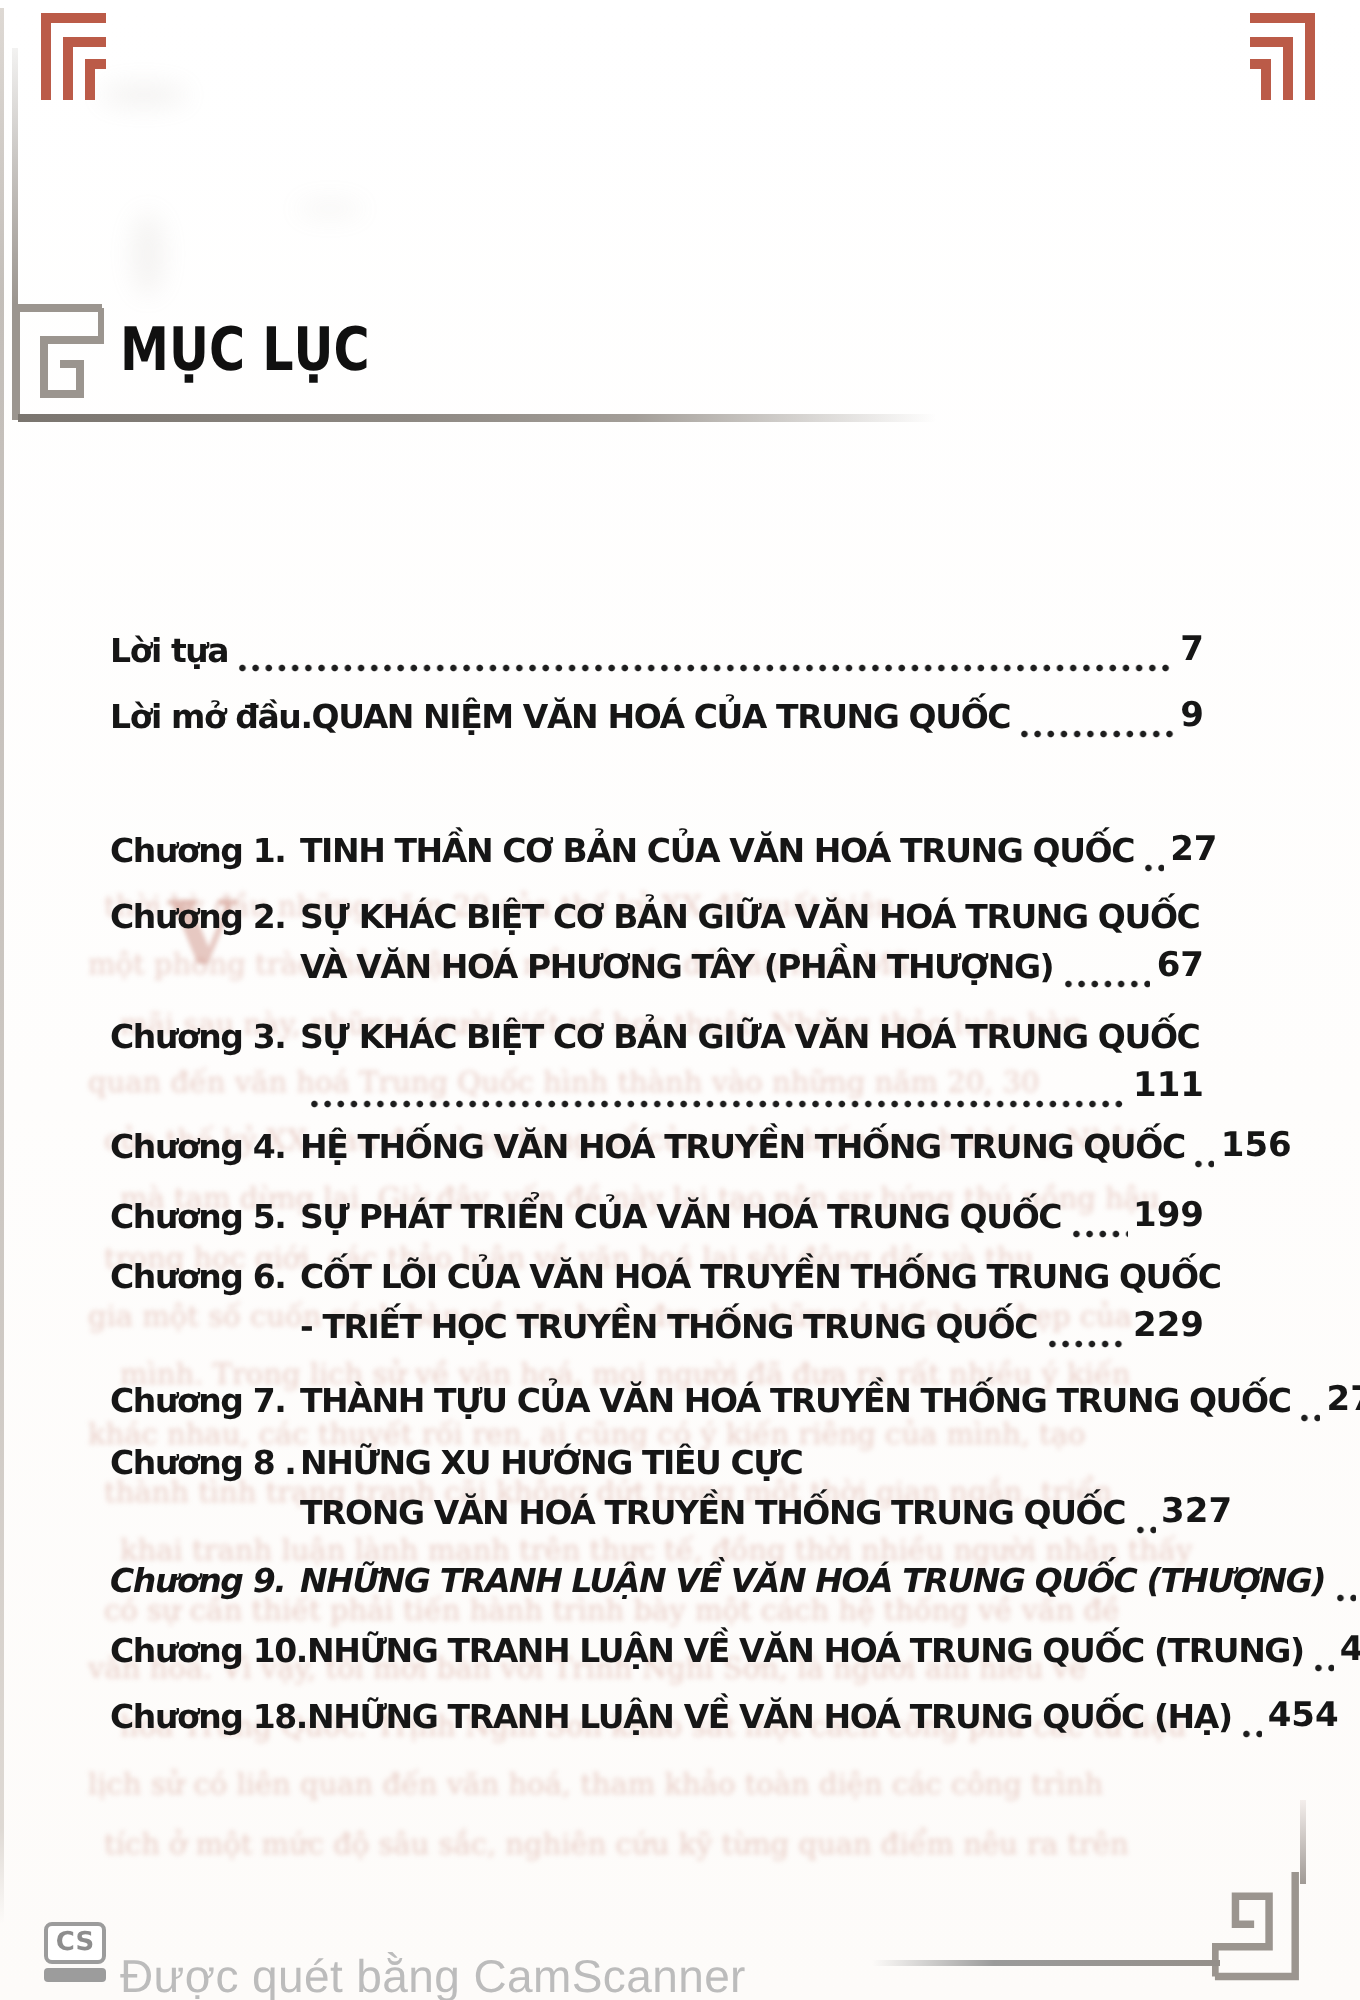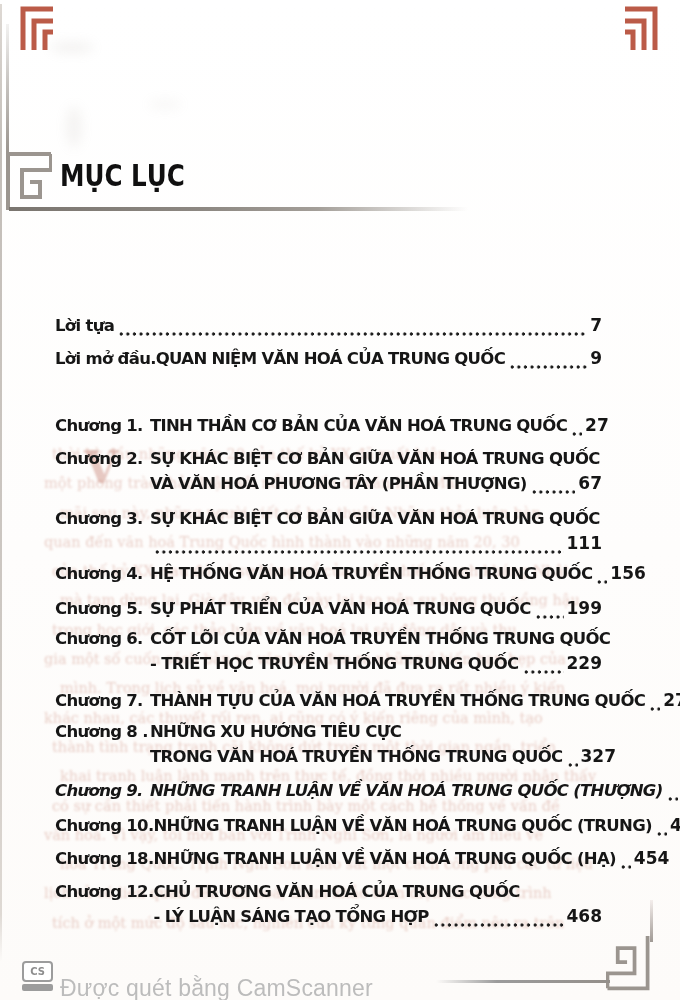--- a/index.html
+++ b/index.html
@@ -95,21 +95,21 @@
     position:absolute; left:650px; top:900px; width:3px; height:42px;
     background:linear-gradient(180deg,rgba(190,160,155,.15),#a09a95);
   }
 
   
   .cs-badge { position:absolute; left:22px; top:961px; width:31px; z-index:3; }
   .cs-frame {
     display:flex; align-items:center; justify-content:center;
     width:31px; height:21px; box-sizing:border-box;
     border:2.5px solid #9c9c9c; border-radius:4px; background:#ffffff;
-    font-size:10px; font-weight:bold; color:#8d8d8d; letter-spacing:0;
+    font-size:13px; font-weight:bold; color:#8d8d8d; letter-spacing:0;
   }
   .cs-bar { margin-top:2px; width:31px; height:6.5px; background:#9c9c9c; border-radius:2px; }
   .cs-text {
     position:absolute; left:60px; top:962px; z-index:3;
     font-size:23px; color:#bcbcbc; letter-spacing:.2px; white-space:nowrap;
     font-family:"Liberation Sans","DejaVu Sans",sans-serif;
     margin-top:13px;
   }
 </style>
 </head>
@@ -287,33 +287,20 @@
       <div class="entry">
         <span class="label">Chương 18.</span>
         <span class="content">
           <span class="tline">
             <span class="ttext">NHỮNG TRANH LUẬN VỀ VĂN HOÁ TRUNG QUỐC (HẠ)</span>
             <span class="dots"></span>
             <span class="pagenum">454</span>
           </span>
         </span>
       </div>
-      <div class="entry">
-        <span class="label">Chương 12.</span>
-        <span class="content">
-          <span class="tline">
-            <span class="ttext">CHỦ TRƯƠNG VĂN HOÁ CỦA TRUNG QUỐC</span>
-          </span>
-          <span class="tline">
-            <span class="ttext">- LÝ LUẬN SÁNG TẠO TỔNG HỢP</span>
-            <span class="dots"></span>
-            <span class="pagenum">468</span>
-          </span>
-        </span>
-      </div>
     </main>
 
   <svg class="orn-br" width="44" height="56" viewBox="0 0 46 60">
     <path d="M2,60 V4 H45 M45,4 V20 H16 V47 H34 V32 H24" fill="none" stroke="#9b958f" stroke-width="4"></path>
   </svg>
   <div class="br-hline"></div>
   <div class="br-vline"></div>
 
   <div class="cs-badge">
     <div class="cs-frame">CS</div>

